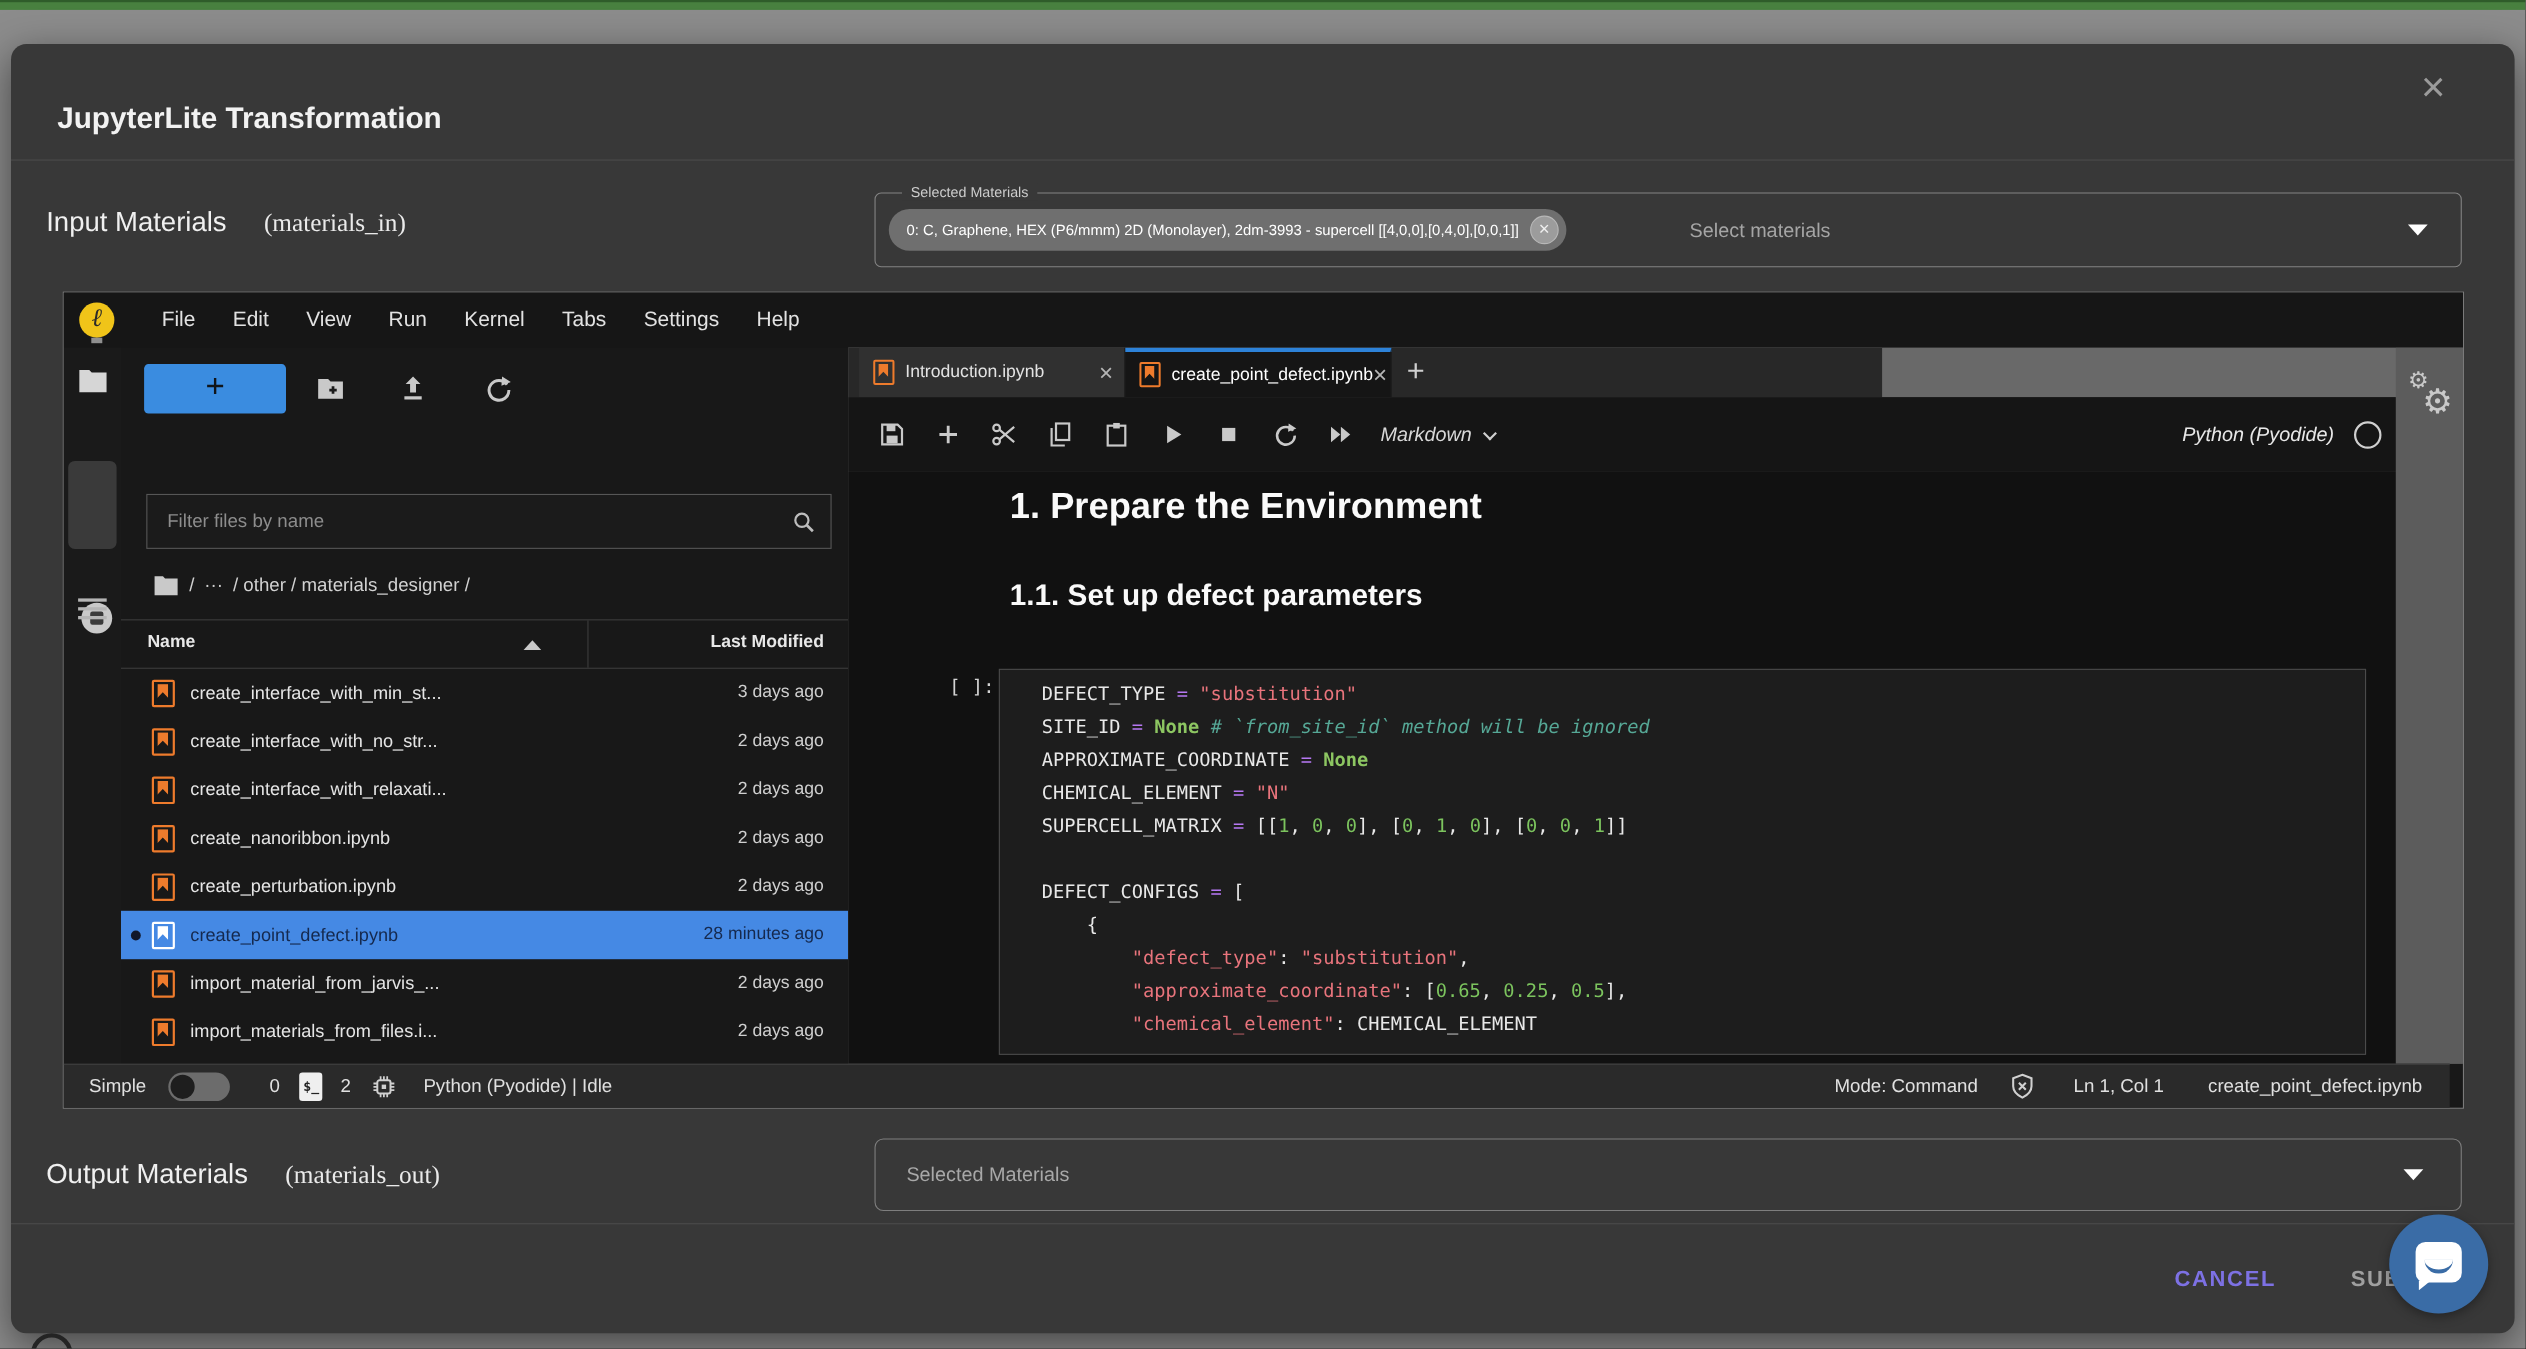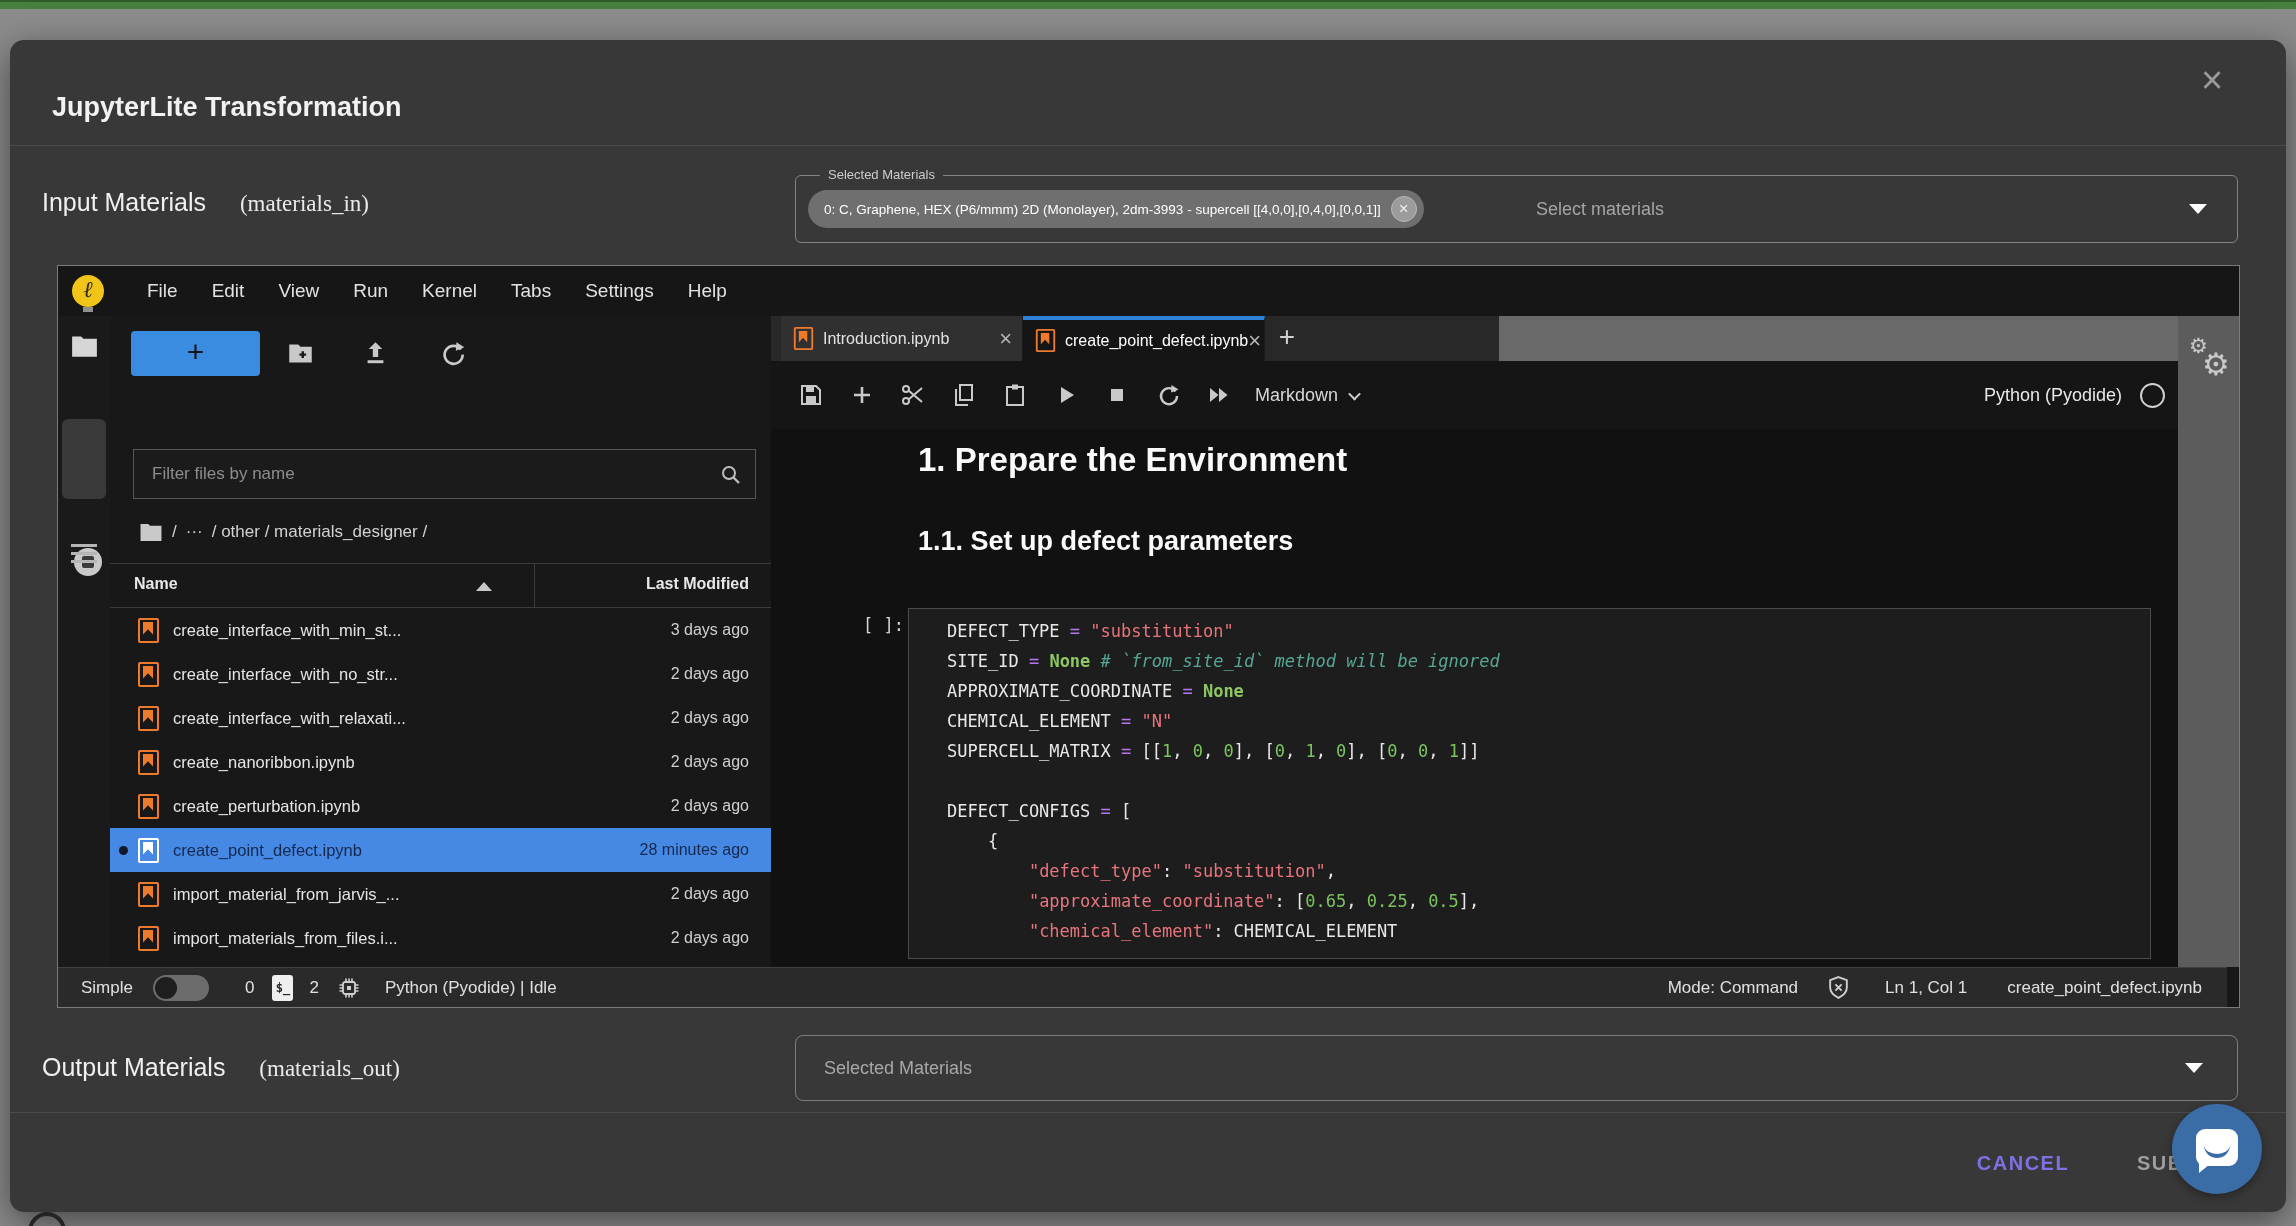--- a/index.html
+++ b/index.html
@@ -101,33 +101,33 @@
   .file-date { margin-left:auto; margin-right:22px; font-size:16px; color:#cfcfcf; }
   .file-row.selected .file-name, .file-row.selected .file-date { color:#15294e; }
 
   
   .mainarea { position:absolute; left:713px; top:50px; right:0; bottom:40px; background:#696969; overflow:hidden; }
   .right-strip { position:absolute; left:1407px; top:0; bottom:0; right:0; background:#5c5c5c; }
   .gears { position:absolute; left:1418px; top:18px; width:50px; height:52px; color:#c9c9c9; cursor:pointer; }
   .gears .g1 { position:absolute; left:0; top:0; font-size:21px; }
   .gears .g2 { position:absolute; left:13px; top:12px; font-size:31px; }
 
-  .tabbar { position:absolute; left:0; top:0; width:728px; height:45px; background:#282828; display:flex; }
+  .tabbar { position:absolute; left:0; top:0; width:940px; height:45px; background:#282828; display:flex; }
   .tab { width:242px; height:45px; display:flex; align-items:center; background:#303030;
          border-right:1px solid #1c1c1c; cursor:pointer; overflow:hidden; }
   .tab .nb-icon { margin-left:12px; transform:scale(.92); }
   .tab-label { margin-left:9px; font-size:16px; color:#e3e3e3; white-space:nowrap; }
   .tab-close { margin-left:auto; margin-right:10px; color:#b5b5b5; font-size:22px; }
   .tab.active { background:#151515; border-top:4px solid #2d82d8; }
   .tab.active .tab-label { color:#fff; }
   .tab:first-child { margin-left:10px; }
   .newtab { width:44px; height:45px; color:#cfcfcf; font-size:28px; text-align:center; line-height:42px; cursor:pointer; }
 
   .nbtoolbar { position:absolute; left:0; top:45px; width:1407px; height:68px; background:#151515;
-               display:flex; align-items:center; }
+               display:flex; align-items:center;font-style:italic; }
   .tb-icon { width:24px; height:24px; margin-left:27px; flex:none; cursor:pointer; }
   .tb-icon:first-child { margin-left:28px; }
   .celltype { margin-left:24px; display:flex; align-items:center; cursor:pointer; }
   .celltype-label { font-size:18px; color:#d8d8d8; }
   .chev { width:9px; height:9px; border-right:2px solid #cfcfcf; border-bottom:2px solid #cfcfcf;
           transform:rotate(45deg) translate(-1px,-1px); margin-left:12px; }
   .kernel-group { margin-left:auto; margin-right:13px; display:flex; align-items:center; }
   .kernel-name { font-size:18px; color:#e8e8e8; }
   .kernel-circle { width:25px; height:25px; border:2.5px solid #cfcfcf; border-radius:50%; margin-left:18px; cursor:pointer; }
 

